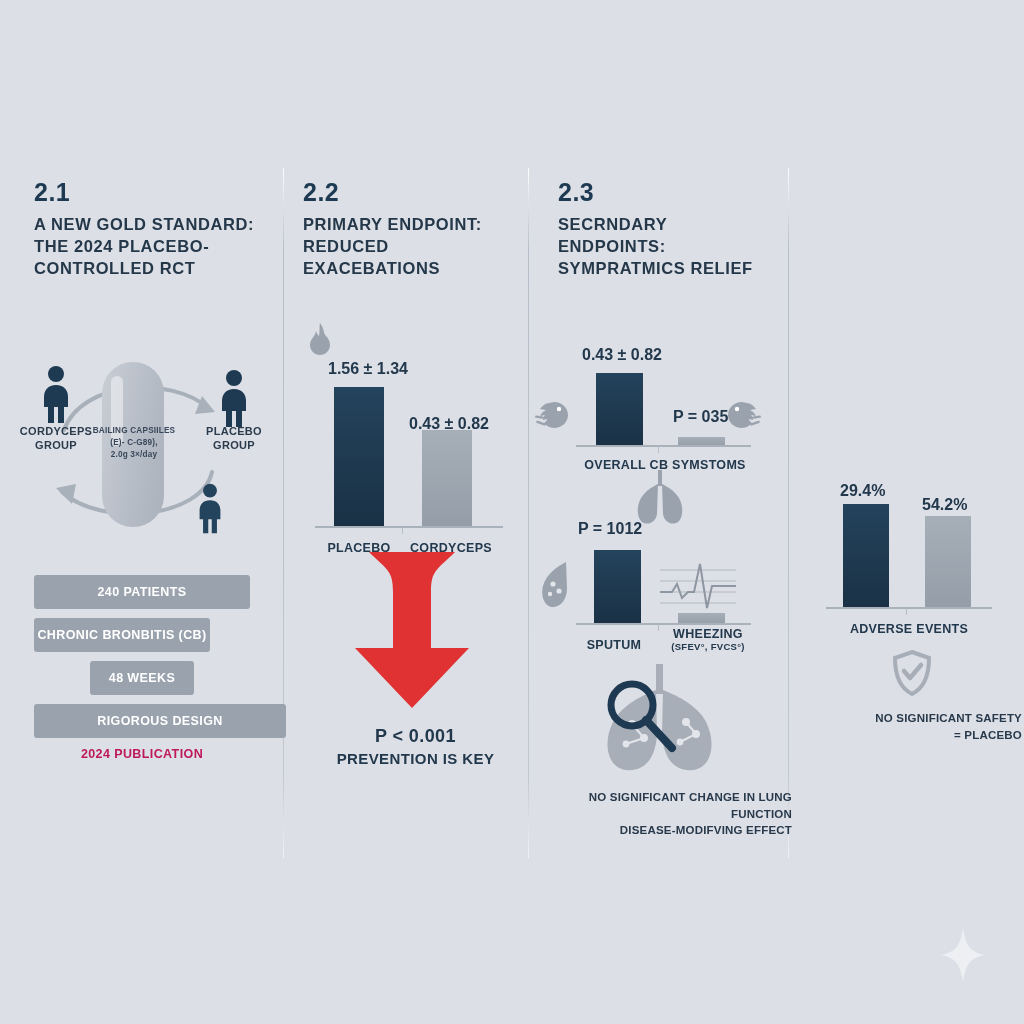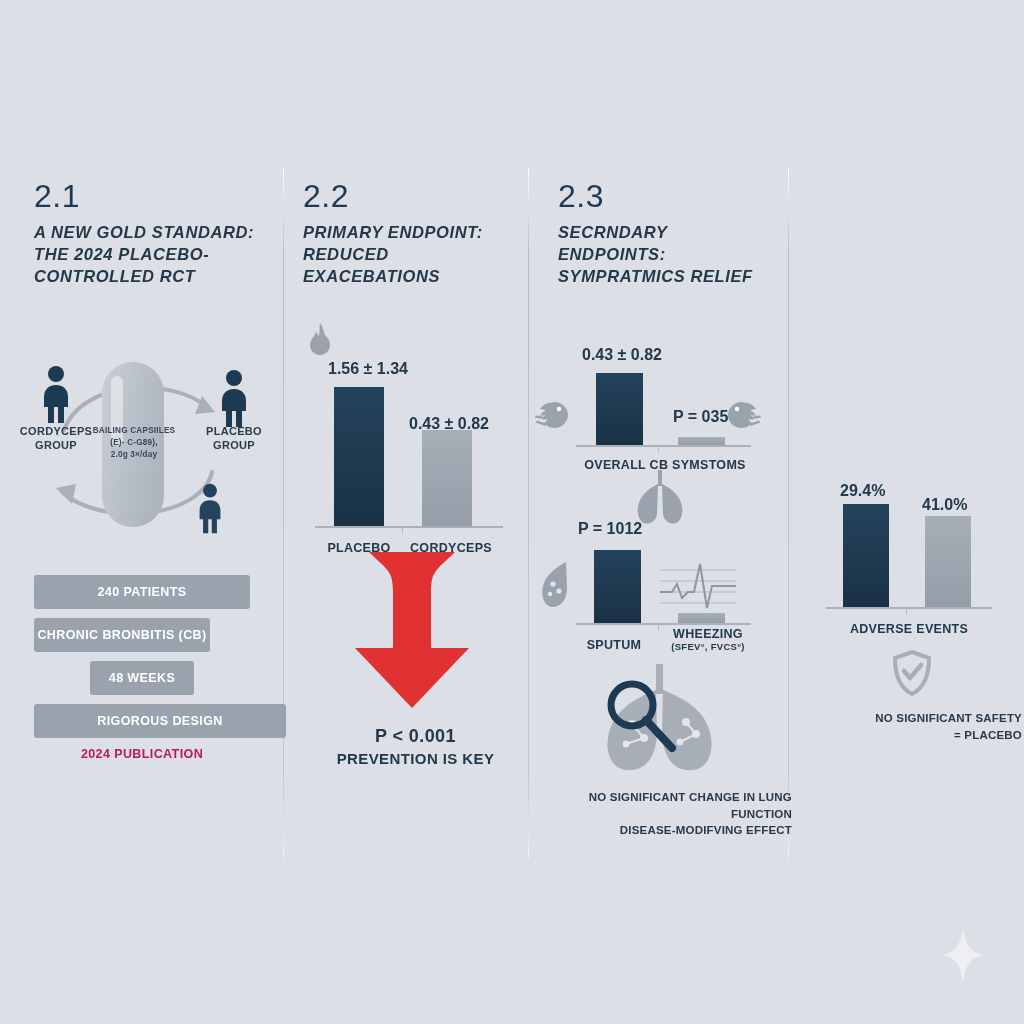--- a/index.html
+++ b/index.html
@@ -7,22 +7,22 @@
     width:1024px;height:1024px;
     background:#dcdfe6;
     font-family:"Liberation Sans",sans-serif;
     overflow:hidden;
     position:relative;
   }
   #canvas{position:relative;width:1024px;height:1024px;}
   .divider{position:absolute;top:168px;width:1px;height:690px;
     background:linear-gradient(to bottom,rgba(255,255,255,0.95),rgba(170,178,190,0.75) 12%,rgba(170,178,190,0.55) 88%,rgba(255,255,255,0.6));}
 
-  .num{font-size:32px;font-weight:normal;color:#1d3a52;letter-spacing:.5px;}
-  .htitle{font-size:16.5px;font-weight:bold;color:#24384a;letter-spacing:.6px;line-height:1.33;margin-top:7px;text-transform:uppercase;font-style:italic;}
+  .num{font-size:25px;font-weight:bold;color:#1d3a52;letter-spacing:.5px;}
+  .htitle{font-size:16.5px;font-weight:bold;color:#24384a;letter-spacing:.6px;line-height:1.33;margin-top:7px;text-transform:uppercase;}
 
   
   .c1wrap{position:absolute;left:34px;top:178px;width:240px;}
   .capsule{position:absolute;left:102px;top:362px;width:62px;height:165px;border-radius:31px;
     background:linear-gradient(100deg,#c9ced6 0%,#b9bfc8 48%,#aab1bb 100%);}
   .capsule:after{content:"";position:absolute;left:9px;top:14px;width:12px;height:70px;border-radius:8px;
     background:rgba(255,255,255,.45);}
   .captext{position:absolute;left:92px;top:425px;width:84px;text-align:center;
     font-size:8.2px;font-weight:bold;color:#39475a;line-height:1.45;letter-spacing:.2px;}
   .person{position:absolute;}
@@ -221,21 +221,21 @@
 
   <div class="caption" style="left:528px;top:789px;width:264px">
     <div>NO SIGNIFICANT CHANGE IN LUNG FUNCTION</div>
     <div>DISEASE-MODIFVING EFFECT</div>
   </div>
 
 
   <div class="chart" style="left:820px;top:478px;width:180px;height:140px">
     <div class="vlabel" style="left:20px;top:4px">29.4%</div>
     <div class="bar dark" style="left:23px;bottom:10px;width:46px;height:104px"></div>
-    <div class="vlabel" style="left:102px;top:18px">41.0%</div>
+    <div class="vlabel" style="left:102px;top:18px">54.2%</div>
     <div class="bar grey" style="left:105px;bottom:10px;width:46px;height:92px"></div>
     <div class="axis" style="left:6px;bottom:9px;width:166px"></div>
     <div class="tick" style="left:86px;bottom:3px"></div>
     <div class="catlabel" style="left:-4px;bottom:-18px;width:186px">ADVERSE EVENTS</div>
   </div>
 
   <svg class="icon" style="left:891px;top:649px;width:42px;height:48px" viewBox="0 0 42 48">
     <path d="M21 3 L38 9 C38 26, 33 39, 21 45 C9 39, 4 26, 4 9 Z" fill="none" stroke="#a7aeb8" stroke-width="4"></path>
     <polyline points="13,22 19,29 30,16" fill="none" stroke="#a7aeb8" stroke-width="4.5" stroke-linecap="round" stroke-linejoin="round"></polyline>
   </svg>

